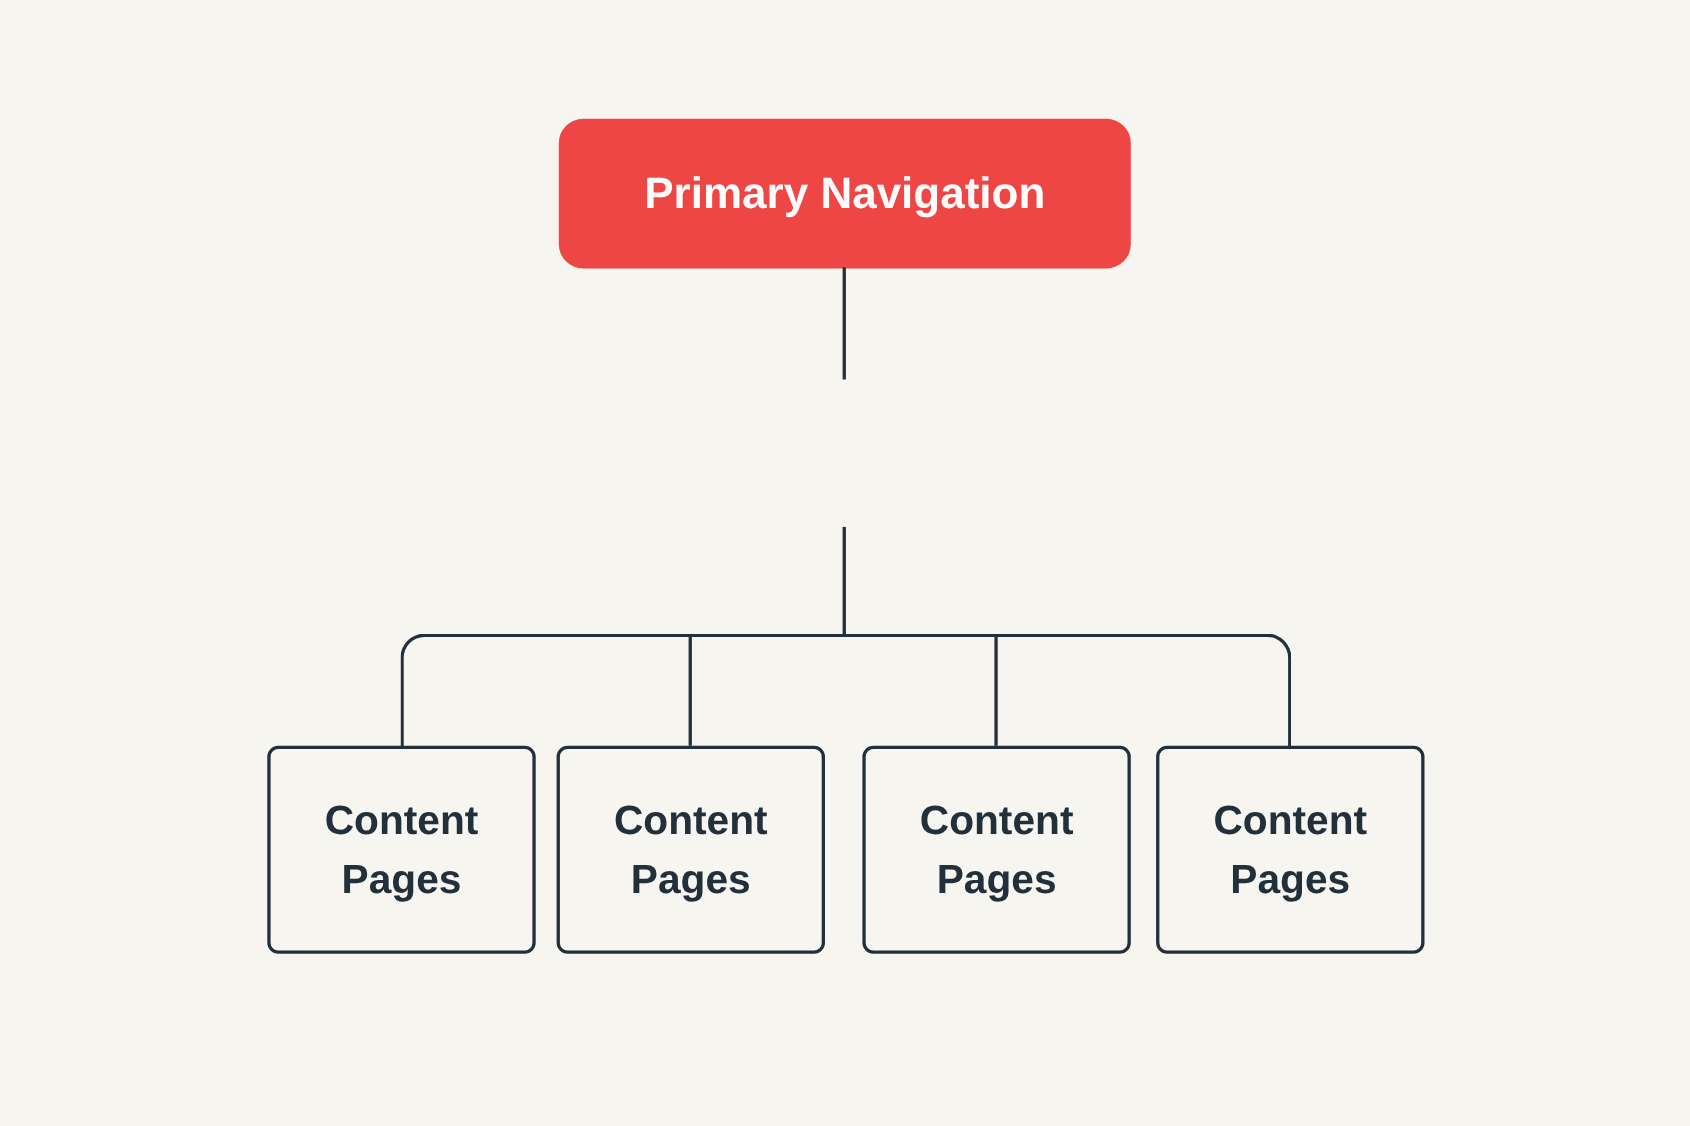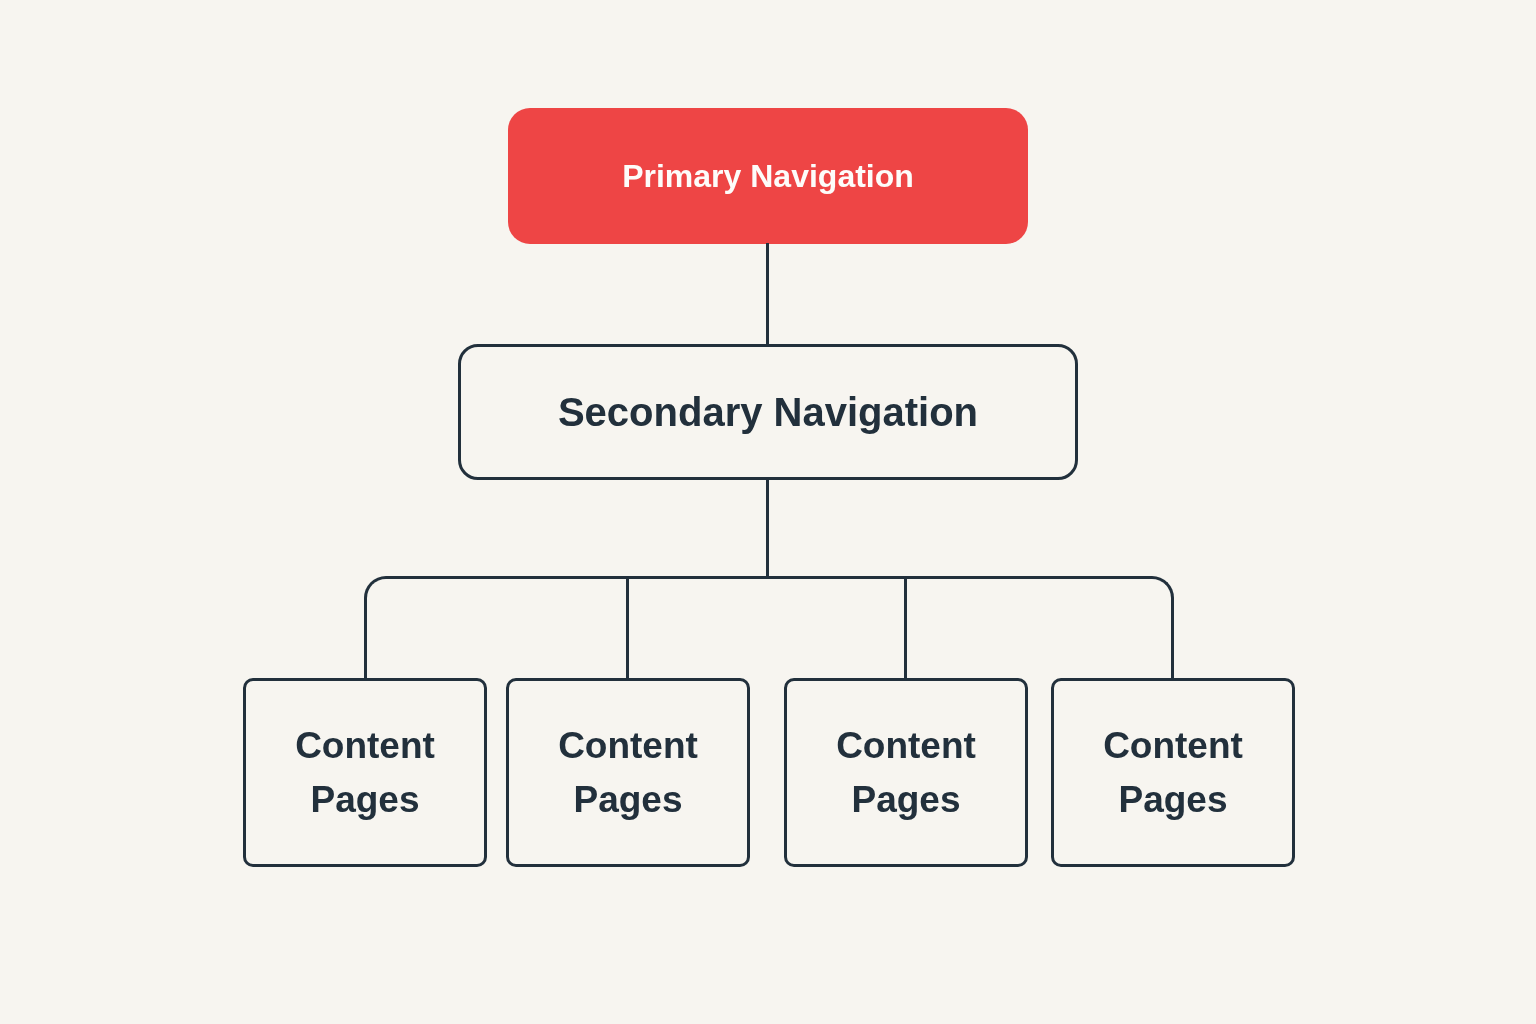--- a/index.html
+++ b/index.html
@@ -26,21 +26,21 @@
     color: #22303c;
   }
   .node-primary {
     left: 508px;
     top: 108px;
     width: 520px;
     height: 136px;
     background: #ee4545;
     border-radius: 22px;
     color: #fdfcfa;
-    font-size: 32px;
+    font-size: 40px;
   }
   .node-secondary {
     left: 458px;
     top: 344px;
     width: 620px;
     height: 136px;
     border: 3px solid #22303c;
     border-radius: 20px;
     font-size: 40px;
   }
@@ -84,23 +84,20 @@
 <body>
 
 <div class="canvas">
 
   <div class="node node-primary">
     <span>Primary Navigation</span>
   </div>
 
   <div class="vline line-primary-secondary"></div>
 
-  <div class="node node-secondary">
-    <span>Secondary Navigation</span>
-  </div>
 
   <div class="vline line-secondary-branch"></div>
 
   <div class="branch-bracket"></div>
   <div class="vline branch-drop-2"></div>
   <div class="vline branch-drop-3"></div>
 
   <div class="node node-content pos-c1">
     <span>Content Pages</span>
   </div>

